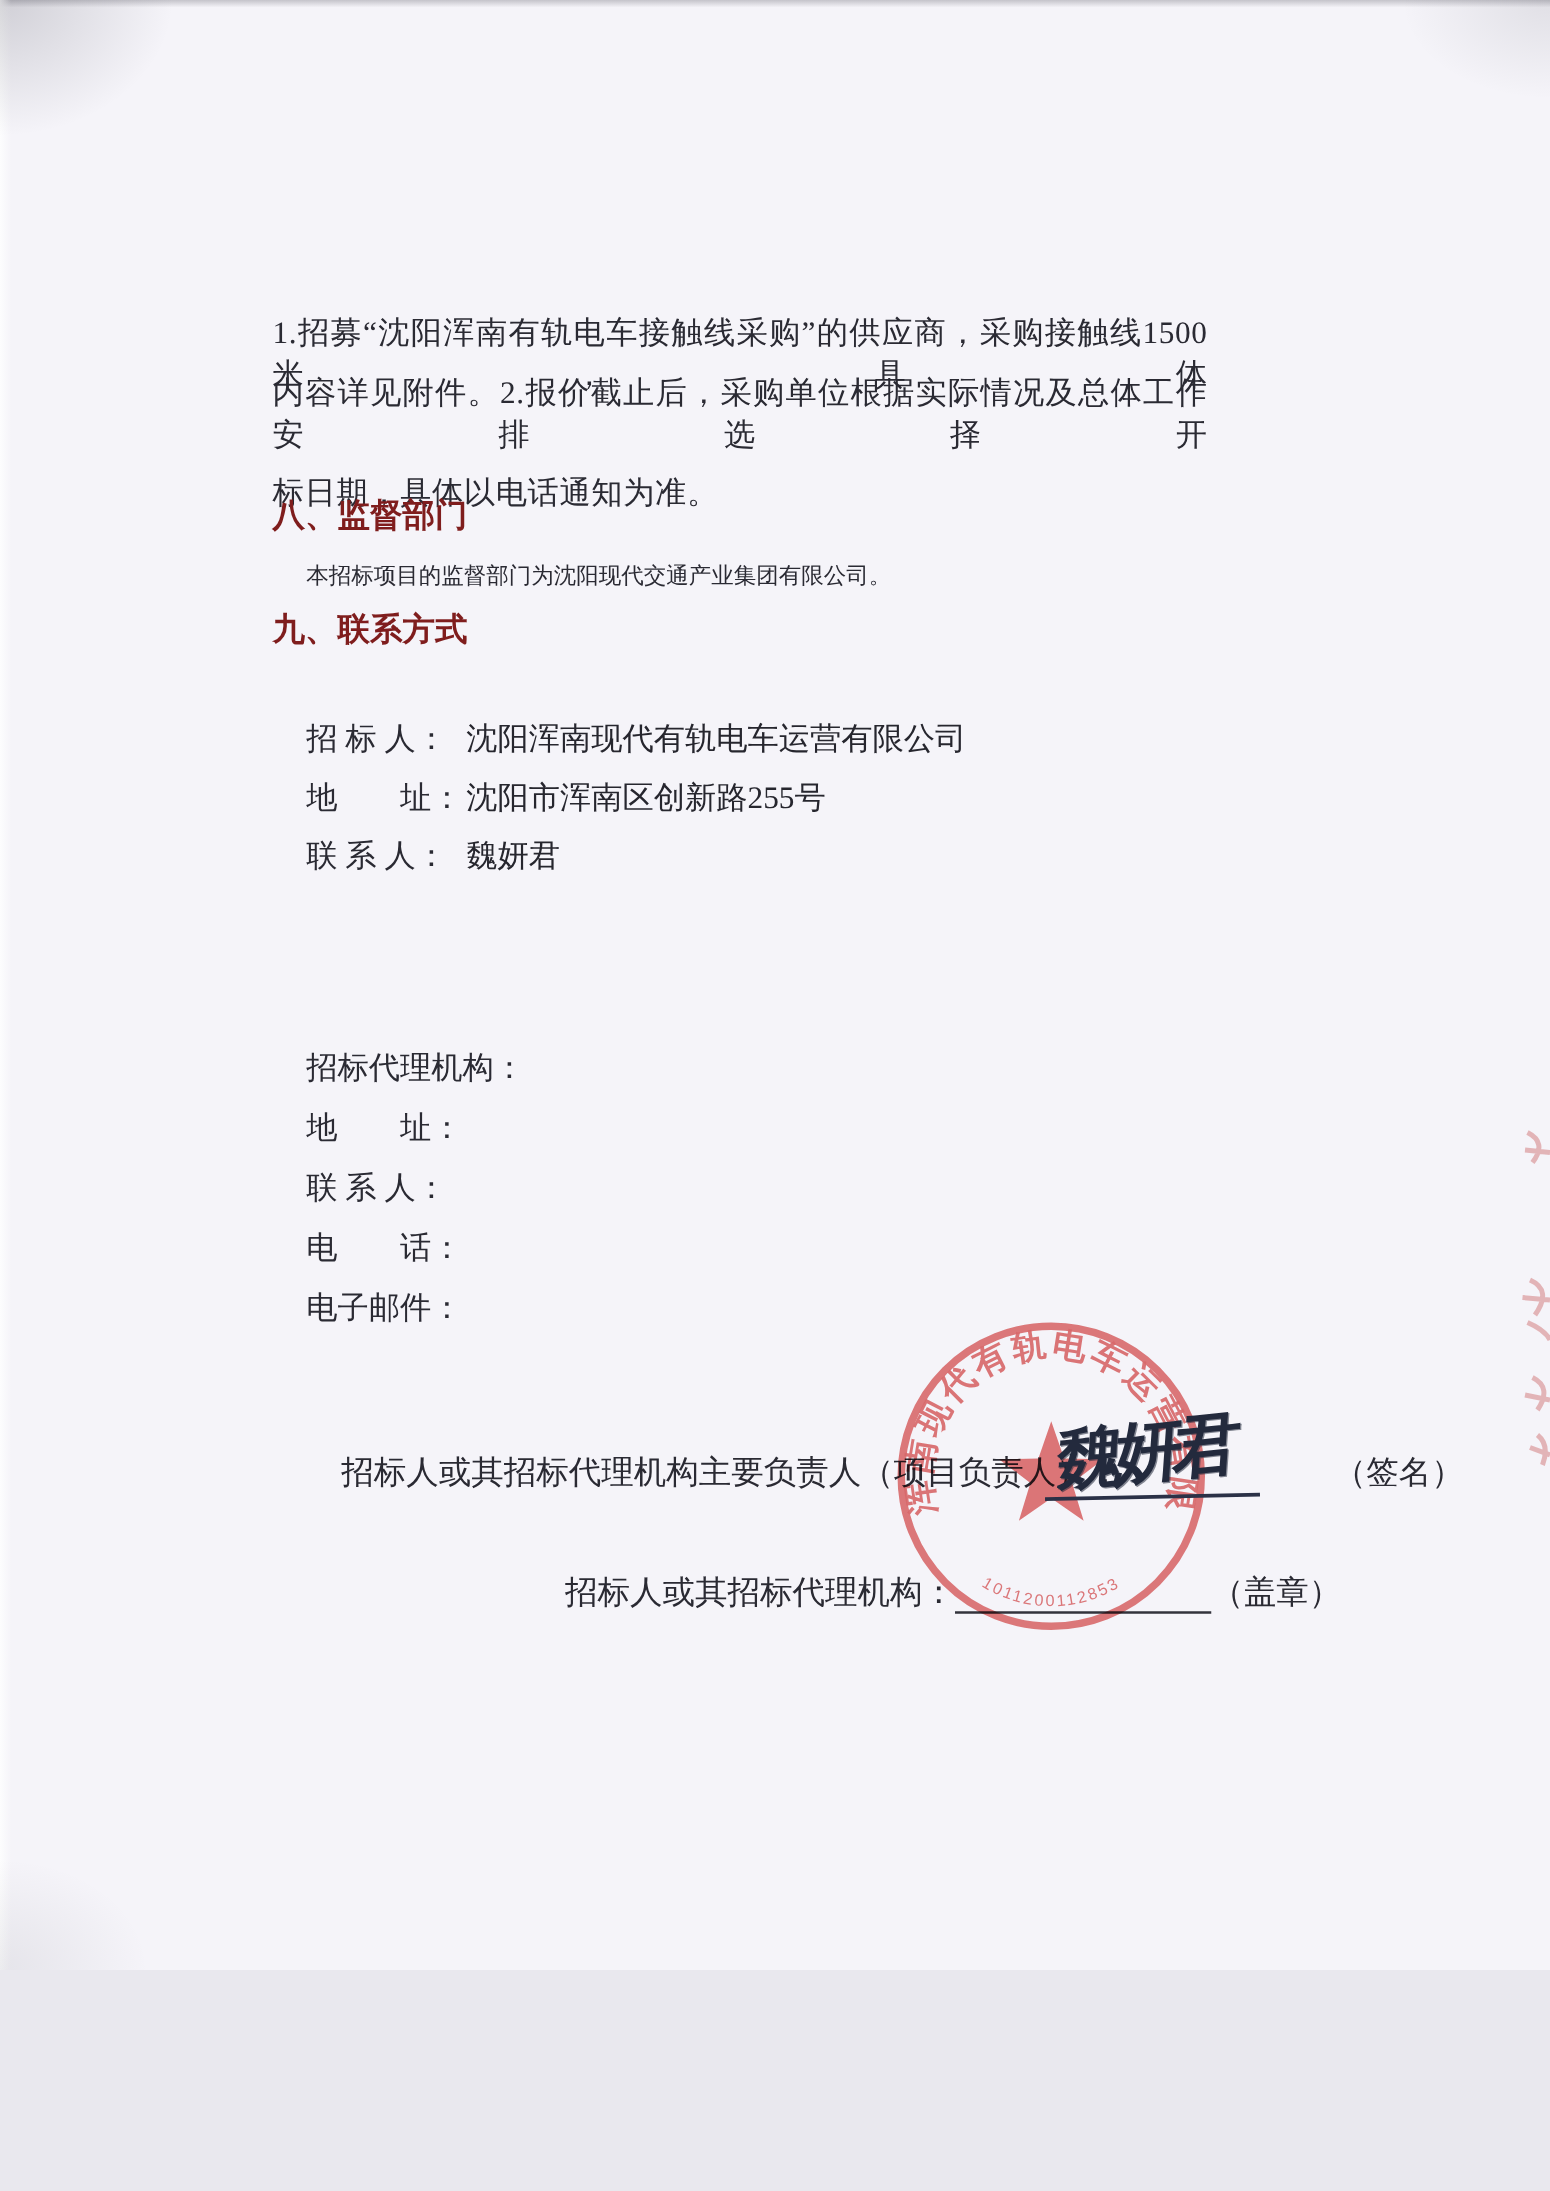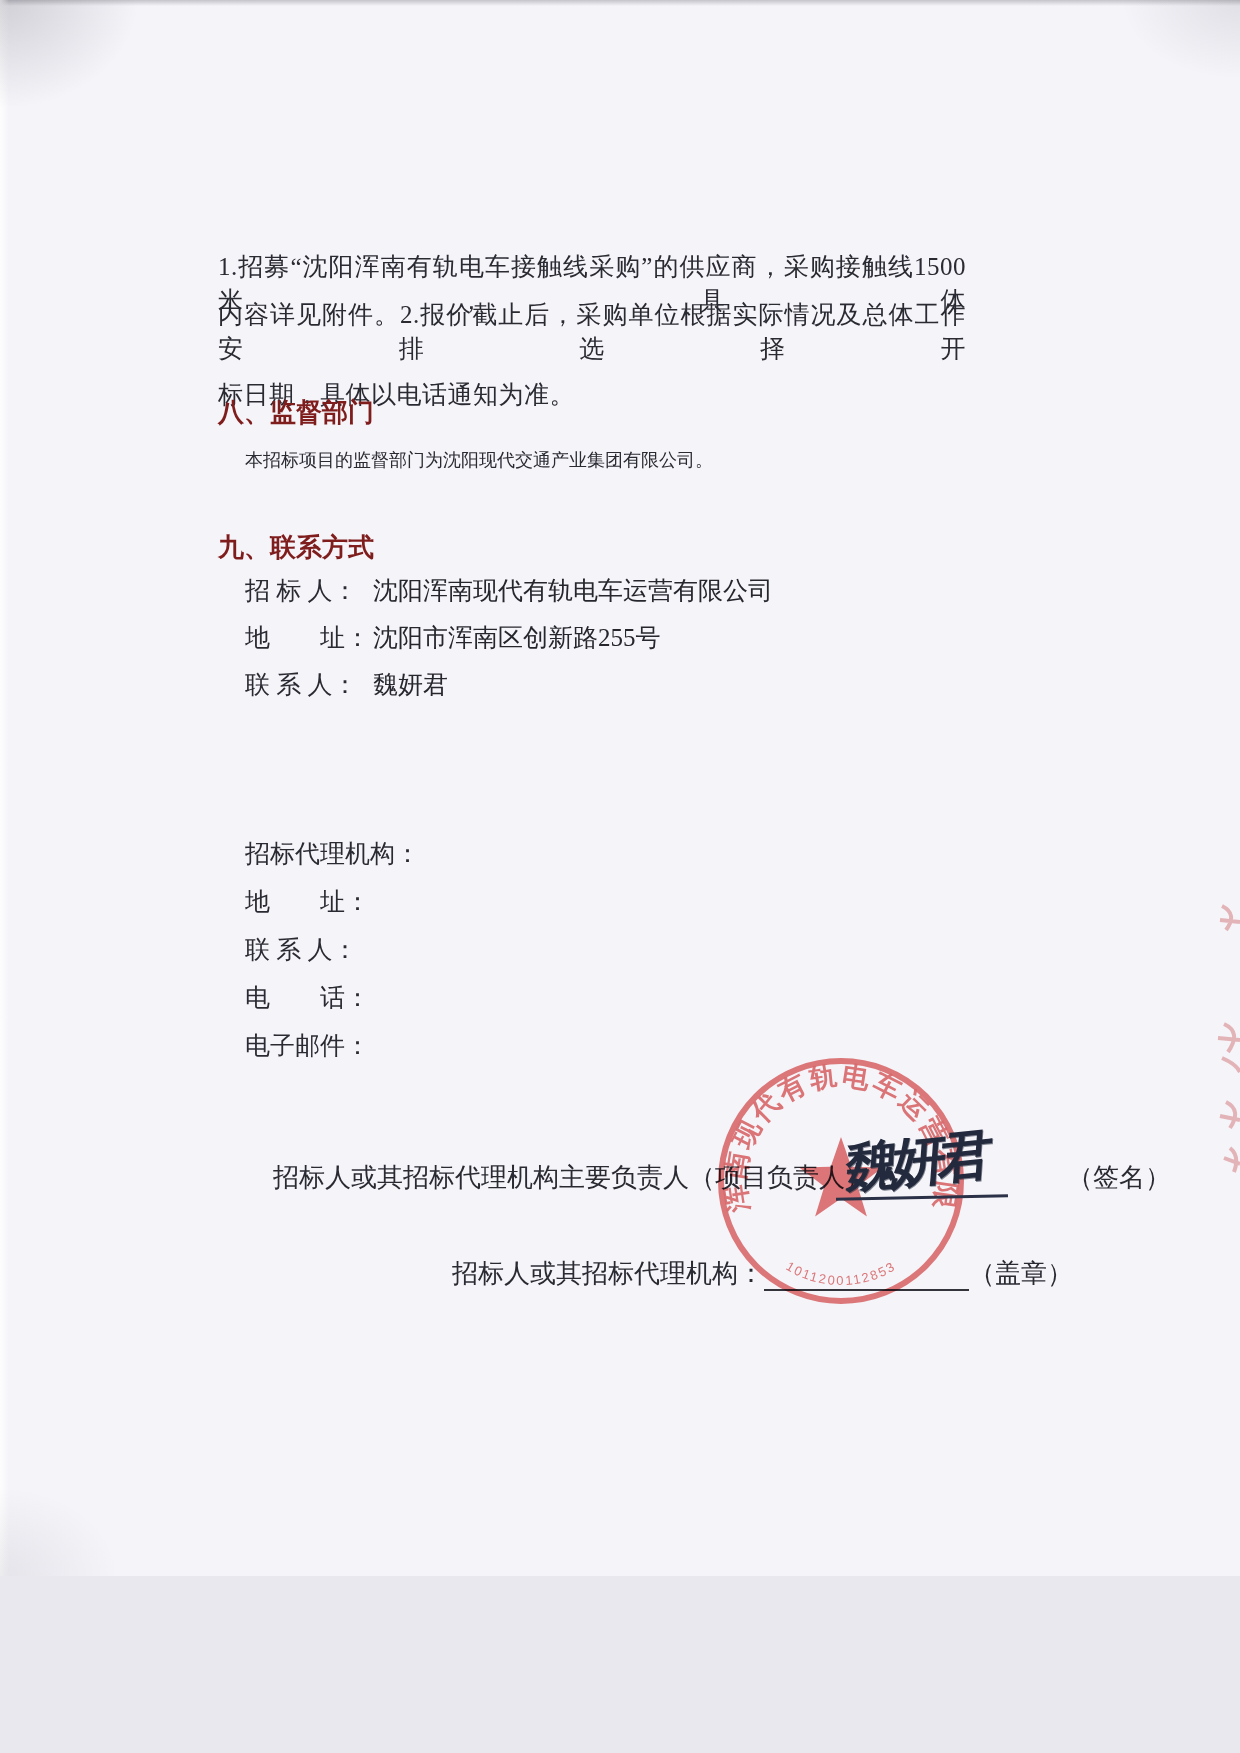--- a/index.html
+++ b/index.html
@@ -75,21 +75,21 @@
   <div class="corner-tr"></div>
   <div class="corner-bl"></div>
 
   <div class="line para-line para-just" style="top:250px;">1.招募“沈阳浑南有轨电车接触线采购”的供应商，采购接触线1500米，具体</div>
   <div class="line para-line para-just" style="top:298px;">内容详见附件。2.报价截止后，采购单位根据实际情况及总体工作安排选择开</div>
   <div class="line para-line" style="top:346px;margin-top:32px;">标日期，具体以电话通知为准。</div>
 
   <div class="line heading" style="top:396px;">八、监督部门</div>
   <div class="line indent" style="top:443px;">本招标项目的监督部门为沈阳现代交通产业集团有限公司。</div>
 
-  <div class="line heading" style="top:487px;margin-top:44px;">九、联系方式</div>
+  <div class="line heading" style="top:487px;">九、联系方式</div>
 
   <div class="contact-row" style="top:531px;">
     <span class="label">招 标 人：</span><span class="value">沈阳浑南现代有轨电车运营有限公司</span>
   </div>
   <div class="contact-row" style="top:578px;">
     <span class="label">地　　址：</span><span class="value">沈阳市浑南区创新路255号</span>
   </div>
   <div class="contact-row" style="top:625px;">
     <span class="label">联 系 人：</span><span class="value">魏妍君</span>
   </div>

